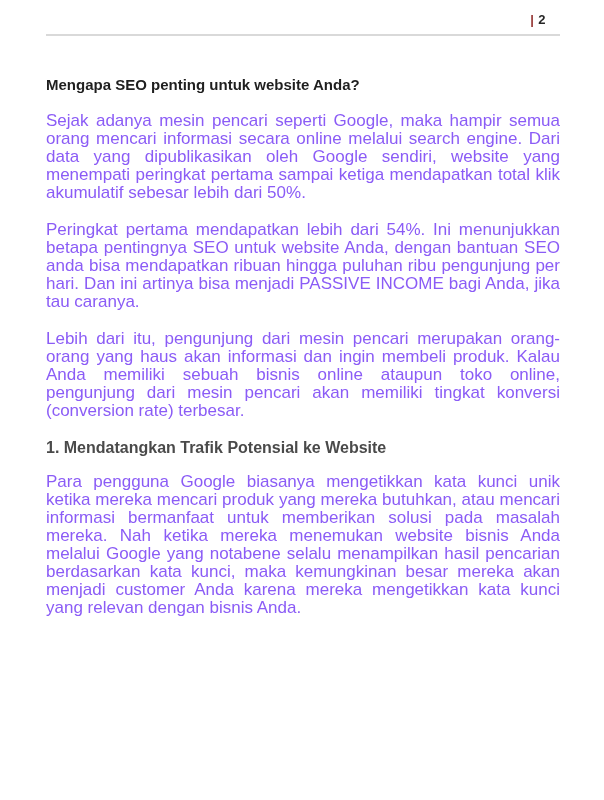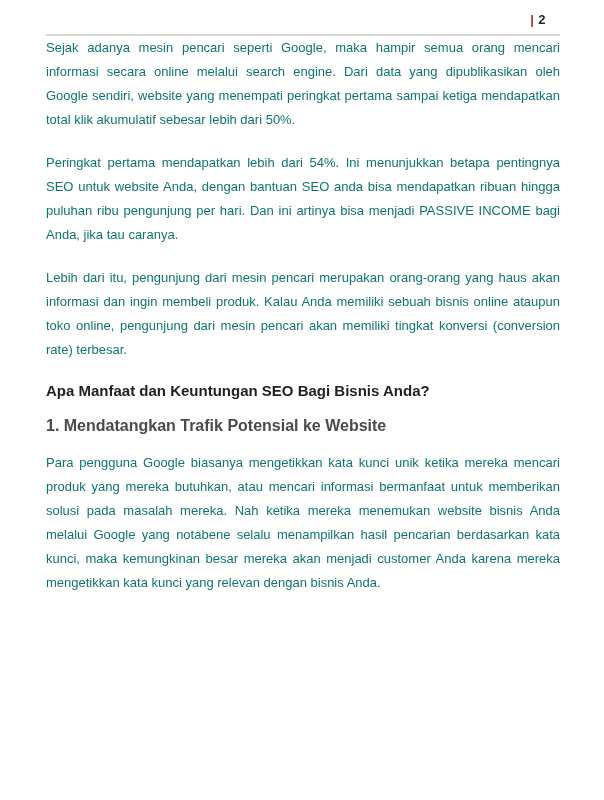--- a/index.html
+++ b/index.html
@@ -50,49 +50,49 @@
     margin: 12px 0 17px 0;
   }
   h3.doc-subheading {
     font-size: 16px;
     line-height: 17px;
     font-weight: bold;
     color: #4a4a4a;
     margin: 0 0 17px 0;
   }
   p.doc-paragraph {
-    font-size: 13px;
-    line-height: 24px;
-    color: #0f766e;
+    font-size: 17px;
+    line-height: 18px;
+    color: #8b5cf6;
     text-align: justify;
     margin: 0 0 19px 0;
   }
 </style>
 </head>
 <body>
 
 <div class="page">
 
   <header class="page-header">
     <div class="page-number">
       <span class="pipe">|</span><span class="num">2</span>
     </div>
     <hr class="header-rule">
   </header>
 
   <main>
+    <h1 class="doc-heading">Mengapa SEO penting untuk website Anda?</h1>
 
     <p class="doc-paragraph">Sejak adanya mesin pencari seperti Google, maka hampir semua orang mencari informasi secara online melalui search engine. Dari data yang dipublikasikan oleh Google sendiri, website yang menempati peringkat pertama sampai ketiga mendapatkan total klik akumulatif sebesar lebih dari 50%.</p>
 
     <p class="doc-paragraph">Peringkat pertama mendapatkan lebih dari 54%. Ini menunjukkan betapa pentingnya SEO untuk website Anda, dengan bantuan SEO anda bisa mendapatkan ribuan hingga puluhan ribu pengunjung per hari. Dan ini artinya bisa menjadi PASSIVE INCOME bagi Anda, jika tau caranya.</p>
 
     <p class="doc-paragraph">Lebih dari itu, pengunjung dari mesin pencari merupakan orang-orang yang haus akan informasi dan ingin membeli produk. Kalau Anda memiliki sebuah bisnis online ataupun toko online, pengunjung dari mesin pencari akan memiliki tingkat konversi (conversion rate) terbesar.</p>
 
 
-    <h2 class="doc-heading">Apa Manfaat dan Keuntungan SEO Bagi Bisnis Anda?</h2>
 
     <h3 class="doc-subheading">1. Mendatangkan Trafik Potensial ke Website</h3>
 
     <p class="doc-paragraph">Para pengguna Google biasanya mengetikkan kata kunci unik ketika mereka mencari produk yang mereka butuhkan, atau mencari informasi bermanfaat untuk memberikan solusi pada masalah mereka. Nah ketika mereka menemukan website bisnis Anda melalui Google yang notabene selalu menampilkan hasil pencarian berdasarkan kata kunci, maka kemungkinan besar mereka akan menjadi customer Anda karena mereka mengetikkan kata kunci yang relevan dengan bisnis Anda.</p>
 
   </main>
 
 </div>
 
 </body></html>

